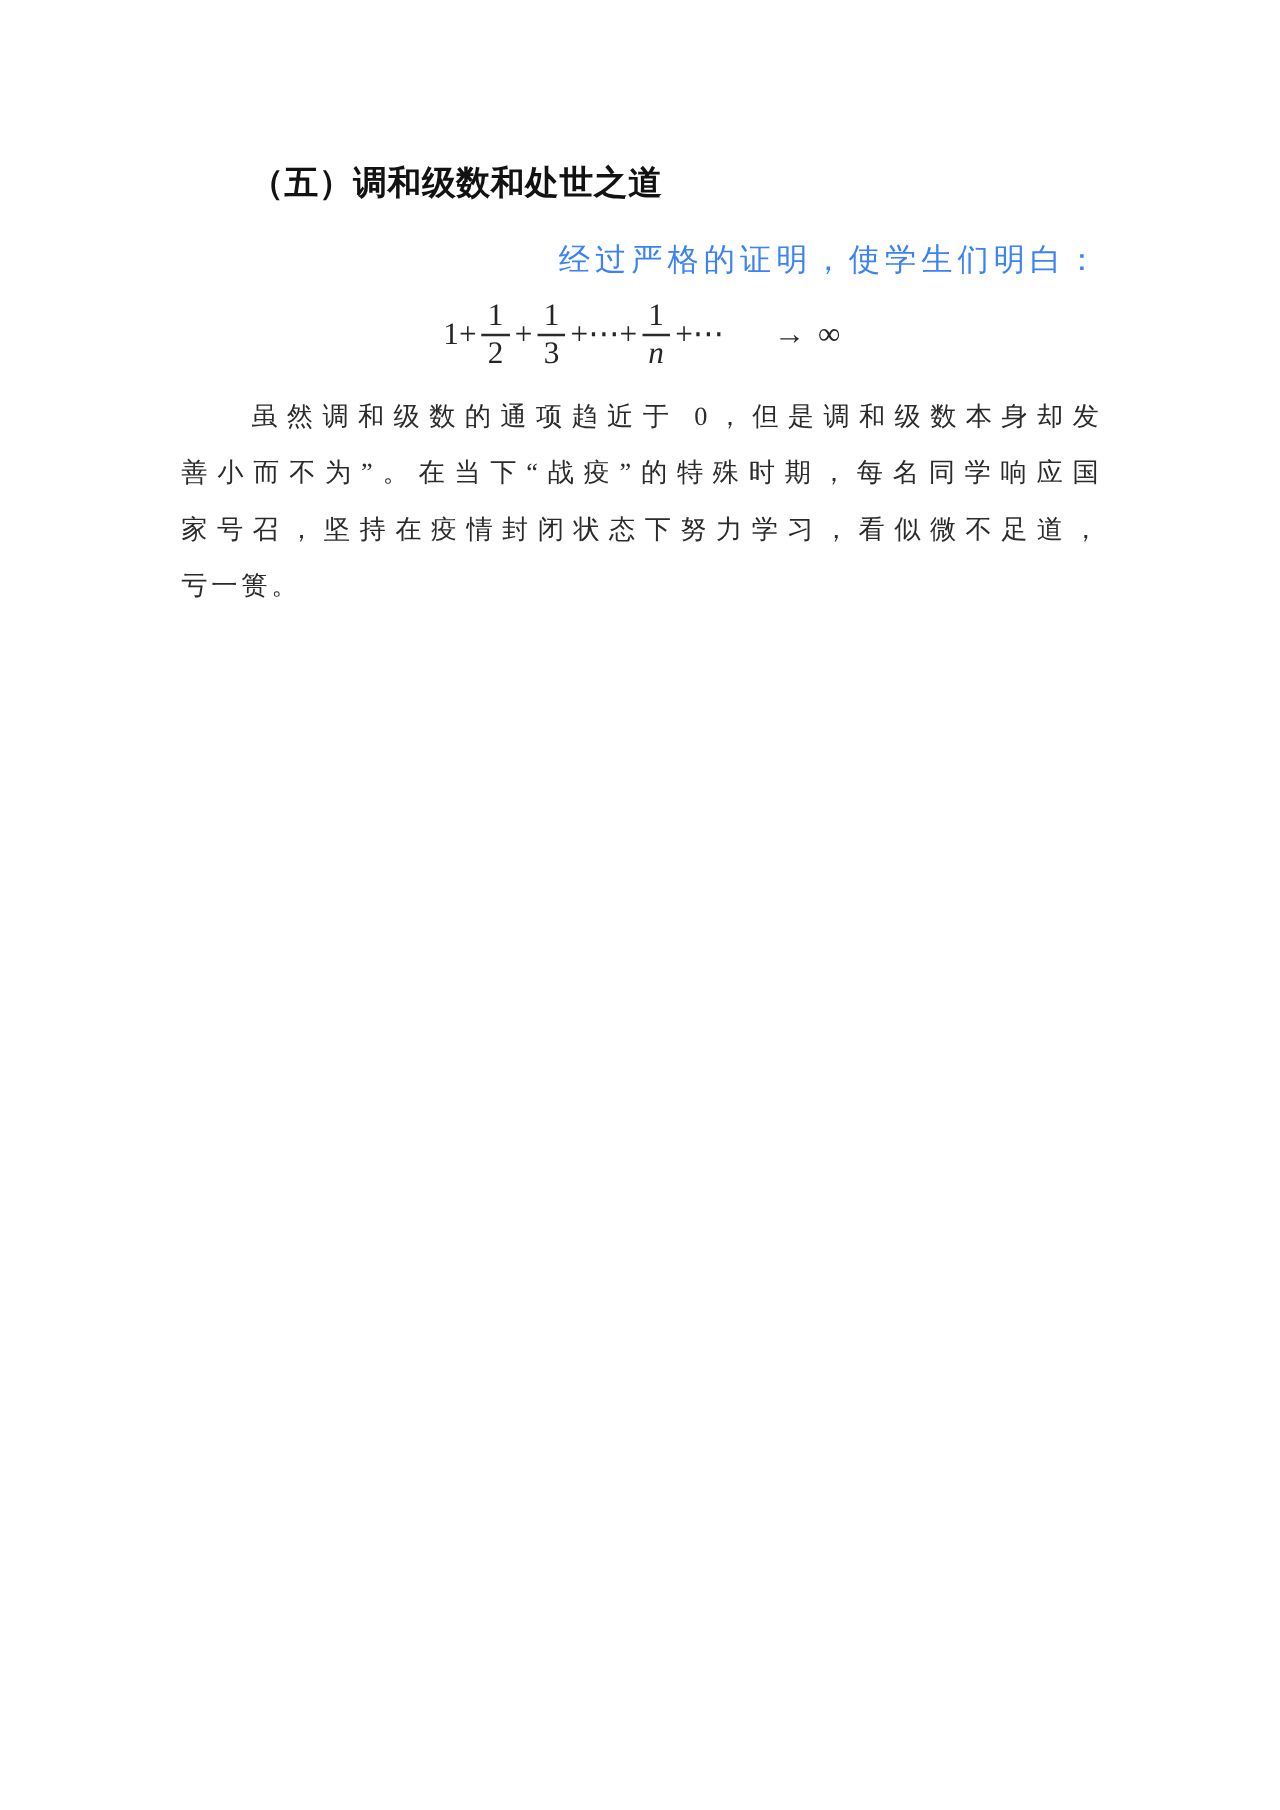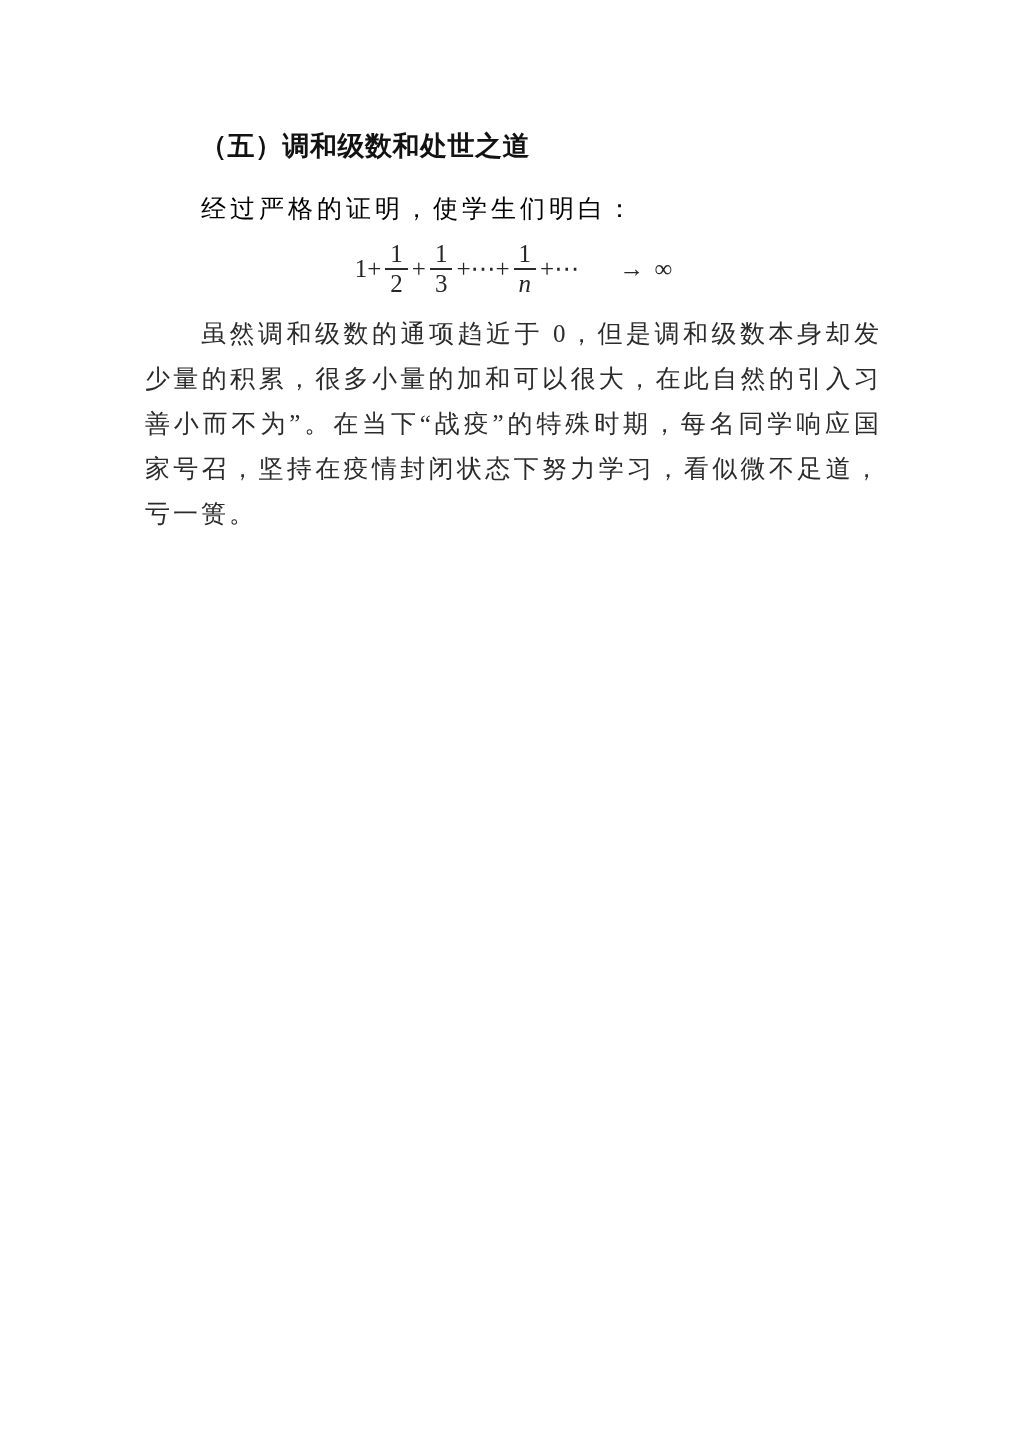--- a/index.html
+++ b/index.html
@@ -32,21 +32,22 @@
     color: #121212;
     text-indent: 55px;
     white-space: nowrap;
   }
   .intro {
     margin: 0;
     font-size: 25px;
     line-height: 45px;
     letter-spacing: 4px;
     text-indent: 56px;
-    color: #000000;
+    color: #3b82f6;
+    text-align: right;
   }
   .formula {
     margin: 4px 0 8px 0;
     text-align: center;
     font-size: 25px;
     line-height: 64px;
     height: 64px;
     color: #262626;
     letter-spacing: 0;
   }
@@ -77,21 +78,21 @@
   .arrow-group {
     display: inline-block;
     vertical-align: middle;
     margin-left: 38px;
     letter-spacing: 2px;
   }
   .paragraph {
     margin-top: 12px;
   }
   .body-line {
-    font-size: 25px;
+    font-size: 21px;
     line-height: 45px;
     letter-spacing: 3px;
     text-align: justify;
     text-align-last: justify;
     text-justify: inter-character;
     color: #2b2b2b;
     white-space: normal;
   }
   .body-line.indent {
     text-indent: 56px;
@@ -108,20 +109,19 @@
   <div class="content">
 
     <h2 class="heading">（五）调和级数和处世之道</h2>
 
     <p class="intro">经过严格的证明，使学生们明白：</p>
 
     <div class="formula"><span class="fitem">1+</span><span class="frac"><span class="num">1</span><span class="den">2</span></span><span class="fitem">+</span><span class="frac"><span class="num">1</span><span class="den">3</span></span><span class="fitem">+⋯+</span><span class="frac"><span class="num">1</span><span class="den var">n</span></span><span class="fitem">+⋯</span><span class="arrow-group">→ ∞</span></div>
 
     <div class="paragraph">
       <div class="body-line indent">虽然调和级数的通项趋近于 0，但是调和级数本身却发</div>
-      <div class="body-line">少量的积累，很多小量的加和可以很大，在此自然的引入习</div>
       <div class="body-line">善小而不为”。在当下“战疫”的特殊时期，每名同学响应国</div>
       <div class="body-line">家号召，坚持在疫情封闭状态下努力学习，看似微不足道，</div>
       <div class="body-line last">亏一篑。</div>
     </div>
 
   </div>
 </div>
 
 </body></html>

